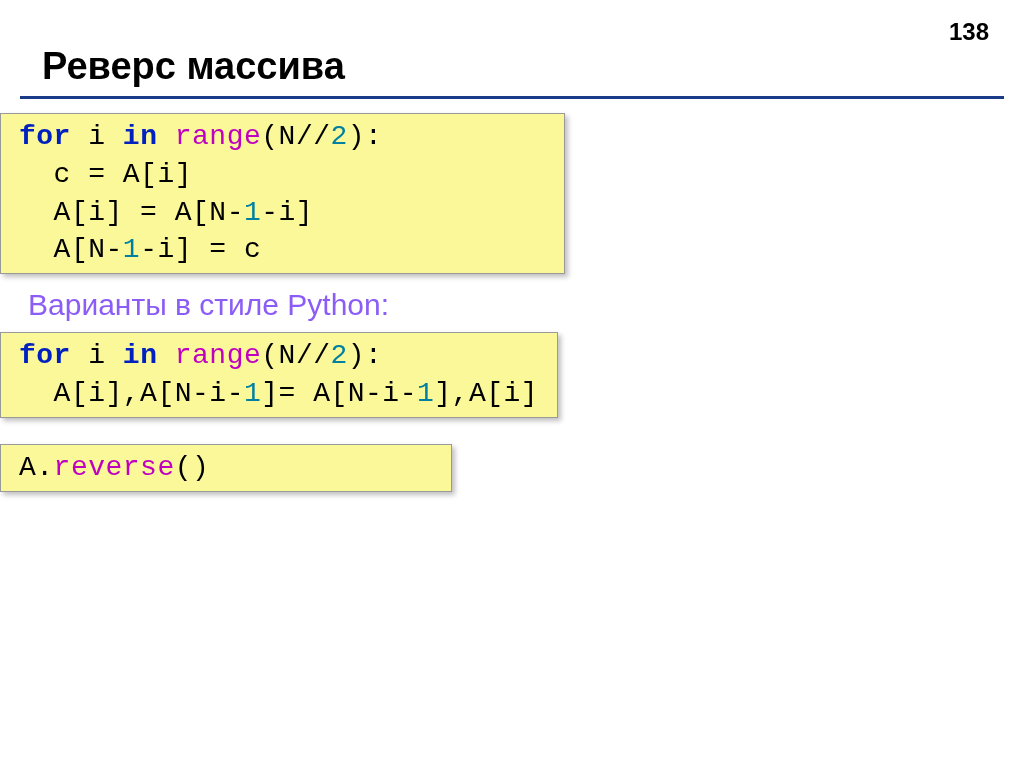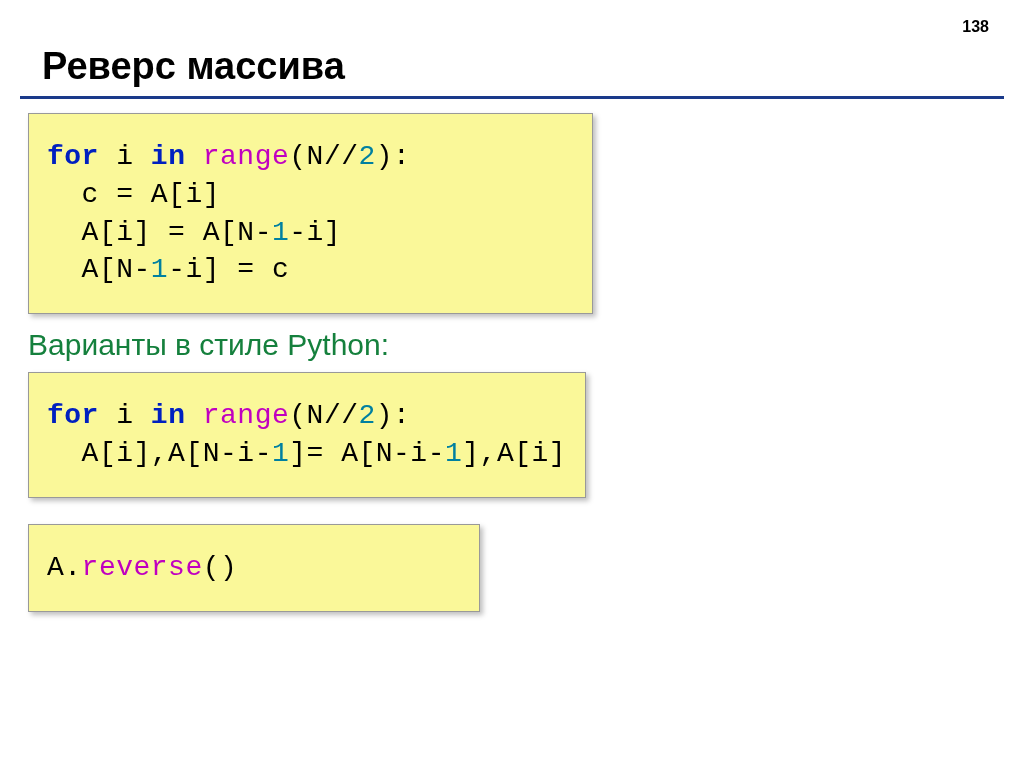--- a/index.html
+++ b/index.html
@@ -12,21 +12,21 @@
       height: 767px;
       background: #ffffff;
       font-family: Arial, Helvetica, sans-serif;
       position: relative;
       padding: 0;
     }
     .page-number {
       position: absolute;
       top: 18px;
       right: 35px;
-      font-size: 16px;
+      font-size: 24px;
       font-weight: bold;
       color: #000;
     }
     .slide-title {
       font-size: 38px;
       font-weight: bold;
       color: #000;
       padding: 45px 0 8px 42px;
     }
     .title-underline {
@@ -34,40 +34,39 @@
       background: #1a3a8a;
       margin: 0 20px 0 20px;
     }
     .code-block {
       background: #faf899;
       border: 1px solid #999;
       box-shadow: 3px 3px 5px rgba(0,0,0,0.25);
       font-family: "Courier New", Courier, monospace;
       font-size: 28px;
       line-height: 1.35;
-      padding: 24px 18px;
-      margin-left: 28px;
+      padding: 4px 18px;
       white-space: pre;
       letter-spacing: 0.5px;
     }
     .code-block-1 {
       width: 565px;
       margin-top: 14px;
     }
     .code-block-2 {
       width: 558px;
       margin-top: 10px;
     }
     .code-block-3 {
       width: 452px;
       margin-top: 26px;
     }
     .subheading {
       font-size: 30px;
-      color: #15803d;
+      color: #8b5cf6;
       margin: 14px 0 0 28px;
       font-weight: normal;
     }
     .kw { color: #0020c0; font-weight: bold; }
     .func { color: #c000c0; }
     .num { color: #0080a0; }
     .plain { color: #000; }
     .method { color: #c000c0; }
   </style>
 </head>

